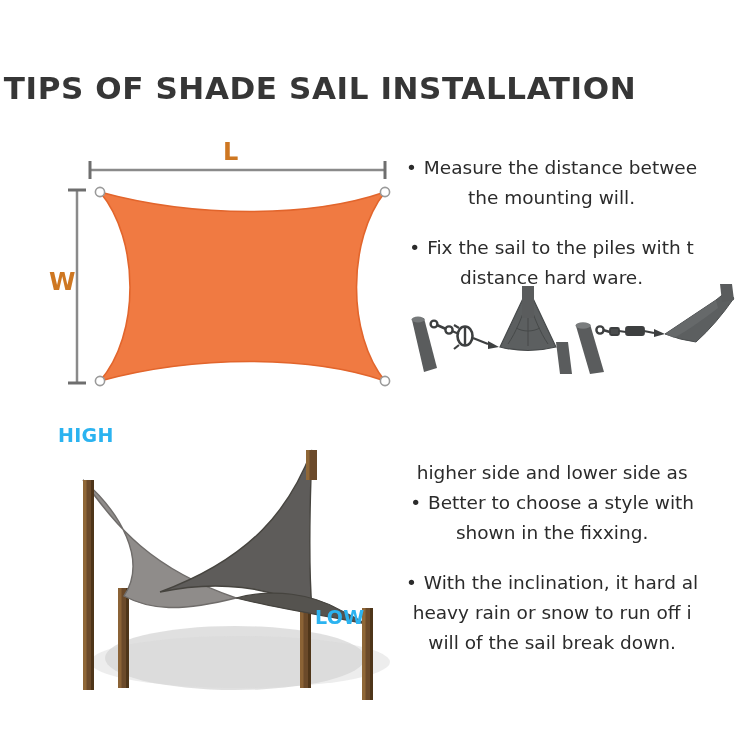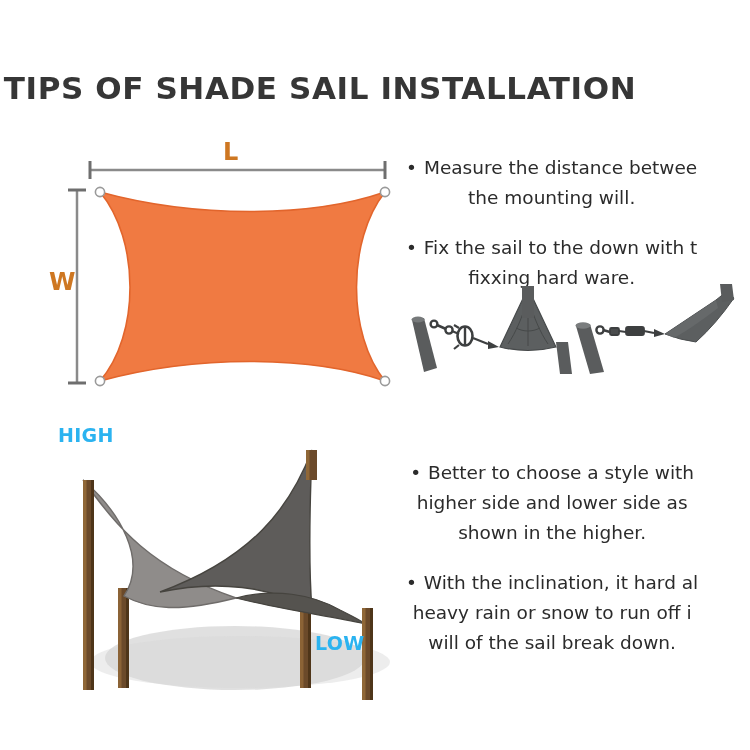--- a/index.html
+++ b/index.html
@@ -60,21 +60,21 @@
   
   .callout-label {
     position: absolute;
     font-family: "DejaVu Sans", sans-serif;
     font-size: 19px;
     font-weight: bold;
     color: #2BB3F0;
     letter-spacing: 0.3px;
   }
   #label-high { left: 58px; top: 424px; }
-  #label-low  { left: 315px; top: 632px; }
+  #label-low  { left: 315px; top: 606px; }
 </style>
 </head>
 <body>
 
 <div id="page">
 
   <div id="title">TIPS OF SHADE SAIL INSTALLATION</div>
 
   <div class="fig" id="sail-rect-figure">
     <svg width="345" height="260" viewBox="0 0 345 260">
@@ -111,22 +111,22 @@
 
     
     <div style="position:absolute; left:-6px; top:128px; font-family:'DejaVu Sans',sans-serif;
                 font-size:24px; font-weight:bold; color:#CE7722;">W</div>
   </div>
 
   <div class="bullet-block" id="tips-top">
     <span class="bullet-line"><span class="bullet-dot">•</span> <span>Measure the distance betwee</span></span>
     <span class="bullet-line">the mounting will.</span>
     <span class="para-gap"></span>
-    <span class="bullet-line"><span class="bullet-dot">•</span> <span>Fix the sail to the down with t</span></span>
-    <span class="bullet-line">fixxing hard ware.</span>
+    <span class="bullet-line"><span class="bullet-dot">•</span> <span>Fix the sail to the piles with t</span></span>
+    <span class="bullet-line">distance hard ware.</span>
   </div>
 
   <div class="fig" style="left:404px; top:284px; width:190px; height:90px;">
     <svg width="190" height="90" viewBox="0 0 190 90">
 
       <g>
         <path d="M 8 36 L 20 34 L 33 84 L 20 88 Z" fill="#5A5C5D"></path>
         <ellipse cx="14" cy="35.5" rx="6.5" ry="3" fill="#76797A"></ellipse>
       </g>
 
@@ -230,22 +230,22 @@
         <rect x="266" y="10" width="11" height="30" fill="#6B4A2A"></rect>
         <rect x="266" y="10" width="3.5" height="30" fill="#8F6737"></rect>
       </g>
     </svg>
   </div>
 
   <div class="callout-label" id="label-high">HIGH</div>
   <div class="callout-label" id="label-low">LOW</div>
 
   <div class="bullet-block" id="tips-bottom">
+    <span class="bullet-line">higher side and lower side as</span>
     <span class="bullet-line"><span class="bullet-dot">•</span> <span>Better to choose a style with</span></span>
-    <span class="bullet-line">higher side and lower side as</span>
-    <span class="bullet-line">shown in the higher.</span>
+    <span class="bullet-line">shown in the fixxing.</span>
     <span class="para-gap"></span>
     <span class="bullet-line"><span class="bullet-dot">•</span> <span>With the inclination, it hard al</span></span>
     <span class="bullet-line">heavy rain or snow to run off i</span>
     <span class="bullet-line">will of the sail break down.</span>
   </div>
 
 </div>
 
 </body></html>

